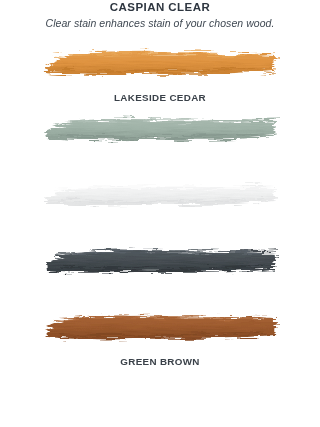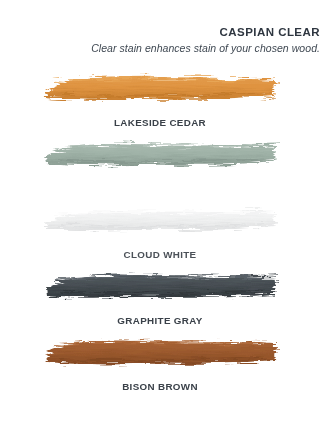--- a/index.html
+++ b/index.html
@@ -18,22 +18,22 @@
   .page {
     position: relative;
     width: 320px;
     height: 427px;
     background: #ffffff;
     box-sizing: border-box;
   }
 
   
   .header {
-    padding-top: 25px;
-    text-align: right;
+    padding-top: 0;
+    text-align: center;
   }
   .title {
     font-size: 11.5px;
     font-weight: bold;
     letter-spacing: 0.45px;
     color: #2e3640;
     line-height: 14px;
     margin: 0;
   }
   .subtitle {
@@ -165,21 +165,20 @@
           <g filter="url(#f2)">
             <path d="M4,23 C32,11 70,10 108,12 C146,15 184,11 218,13 L233,14 L232,27 L208,29 C170,32 130,30 94,31 C60,32 26,31 5,30 Z" fill="url(#g2)"></path>
             <path d="M12,16 C64,11 142,13 216,14" stroke="#fbfbfb" stroke-width="2.2" fill="none"></path>
             <path d="M18,26 C74,30 152,28 222,25" stroke="#dddedf" stroke-width="1.4" fill="none" opacity="0.85"></path>
             <path d="M200,12 C214,11 228,12 235,11" stroke="#eff0f0" stroke-width="1.5" fill="none"></path>
             <path d="M198,19 C214,18 228,20 236,19" stroke="#eff0f0" stroke-width="1.3" fill="none"></path>
             <path d="M196,25 C212,25 228,27 234,26" stroke="#e7e8e9" stroke-width="1.2" fill="none"></path>
           </g>
         </svg>
       </div>
-      <div class="swatch-label on-light">CLOUD WHITE</div>
     </div>
 
     <div class="swatch">
       <div class="stroke-wrap">
         <svg viewBox="0 0 236 40" preserveAspectRatio="none">
           <defs>
             <filter id="f3" x="-12%" y="-40%" width="124%" height="180%">
               <feTurbulence type="fractalNoise" baseFrequency="0.038 0.64" numOctaves="4" seed="51" result="n"></feTurbulence>
               <feDisplacementMap in="SourceGraphic" in2="n" scale="11" xChannelSelector="R" yChannelSelector="G"></feDisplacementMap>
             </filter>
@@ -193,21 +192,20 @@
             <path d="M4,23 C30,9 68,8 106,11 C144,14 184,10 218,12 L233,13 L232,28 L206,30 C168,33 128,31 92,32 C58,33 26,33 5,31 Z" fill="url(#g3)"></path>
             <path d="M12,15 C62,9 142,11 216,13" stroke="#5b6268" stroke-width="2.3" fill="none" opacity="0.85"></path>
             <path d="M18,27 C74,31 152,29 222,26" stroke="#2e3438" stroke-width="1.5" fill="none" opacity="0.8"></path>
             <path d="M200,11 C214,10 228,11 235,10" stroke="#474e53" stroke-width="1.5" fill="none"></path>
             <path d="M198,18 C214,17 228,19 236,18" stroke="#474e53" stroke-width="1.3" fill="none"></path>
             <path d="M196,24 C212,24 228,26 234,25" stroke="#474e53" stroke-width="1.2" fill="none"></path>
             <path d="M202,30 C216,30 228,32 233,31" stroke="#3a4146" stroke-width="1" fill="none"></path>
           </g>
         </svg>
       </div>
-      <div class="swatch-label">GRAPHITE GRAY</div>
     </div>
 
     <div class="swatch">
       <div class="stroke-wrap">
         <svg viewBox="0 0 236 40" preserveAspectRatio="none">
           <defs>
             <filter id="f4" x="-12%" y="-40%" width="124%" height="180%">
               <feTurbulence type="fractalNoise" baseFrequency="0.036 0.6" numOctaves="4" seed="71" result="n"></feTurbulence>
               <feDisplacementMap in="SourceGraphic" in2="n" scale="10" xChannelSelector="R" yChannelSelector="G"></feDisplacementMap>
             </filter>
@@ -220,17 +218,17 @@
           <g filter="url(#f4)">
             <path d="M4,22 C30,9 68,8 106,11 C144,14 184,10 218,12 L233,13 L232,29 L206,31 C168,34 128,32 92,33 C58,34 26,33 5,31 Z" fill="url(#g4)"></path>
             <path d="M12,15 C62,9 142,11 216,13" stroke="#b06c3c" stroke-width="2.3" fill="none" opacity="0.8"></path>
             <path d="M18,28 C74,32 152,30 222,27" stroke="#7d4520" stroke-width="1.5" fill="none" opacity="0.75"></path>
             <path d="M200,11 C214,10 228,11 235,10" stroke="#9c5a2e" stroke-width="1.5" fill="none"></path>
             <path d="M198,18 C214,17 228,19 236,18" stroke="#9c5a2e" stroke-width="1.3" fill="none"></path>
             <path d="M196,25 C212,25 228,27 234,26" stroke="#9c5a2e" stroke-width="1.2" fill="none"></path>
           </g>
         </svg>
       </div>
-      <div class="swatch-label">BISON BROWN</div>
+      <div class="swatch-label">GREEN BROWN</div>
     </div>
 
   </div>
 </div>
 
 </body></html>

